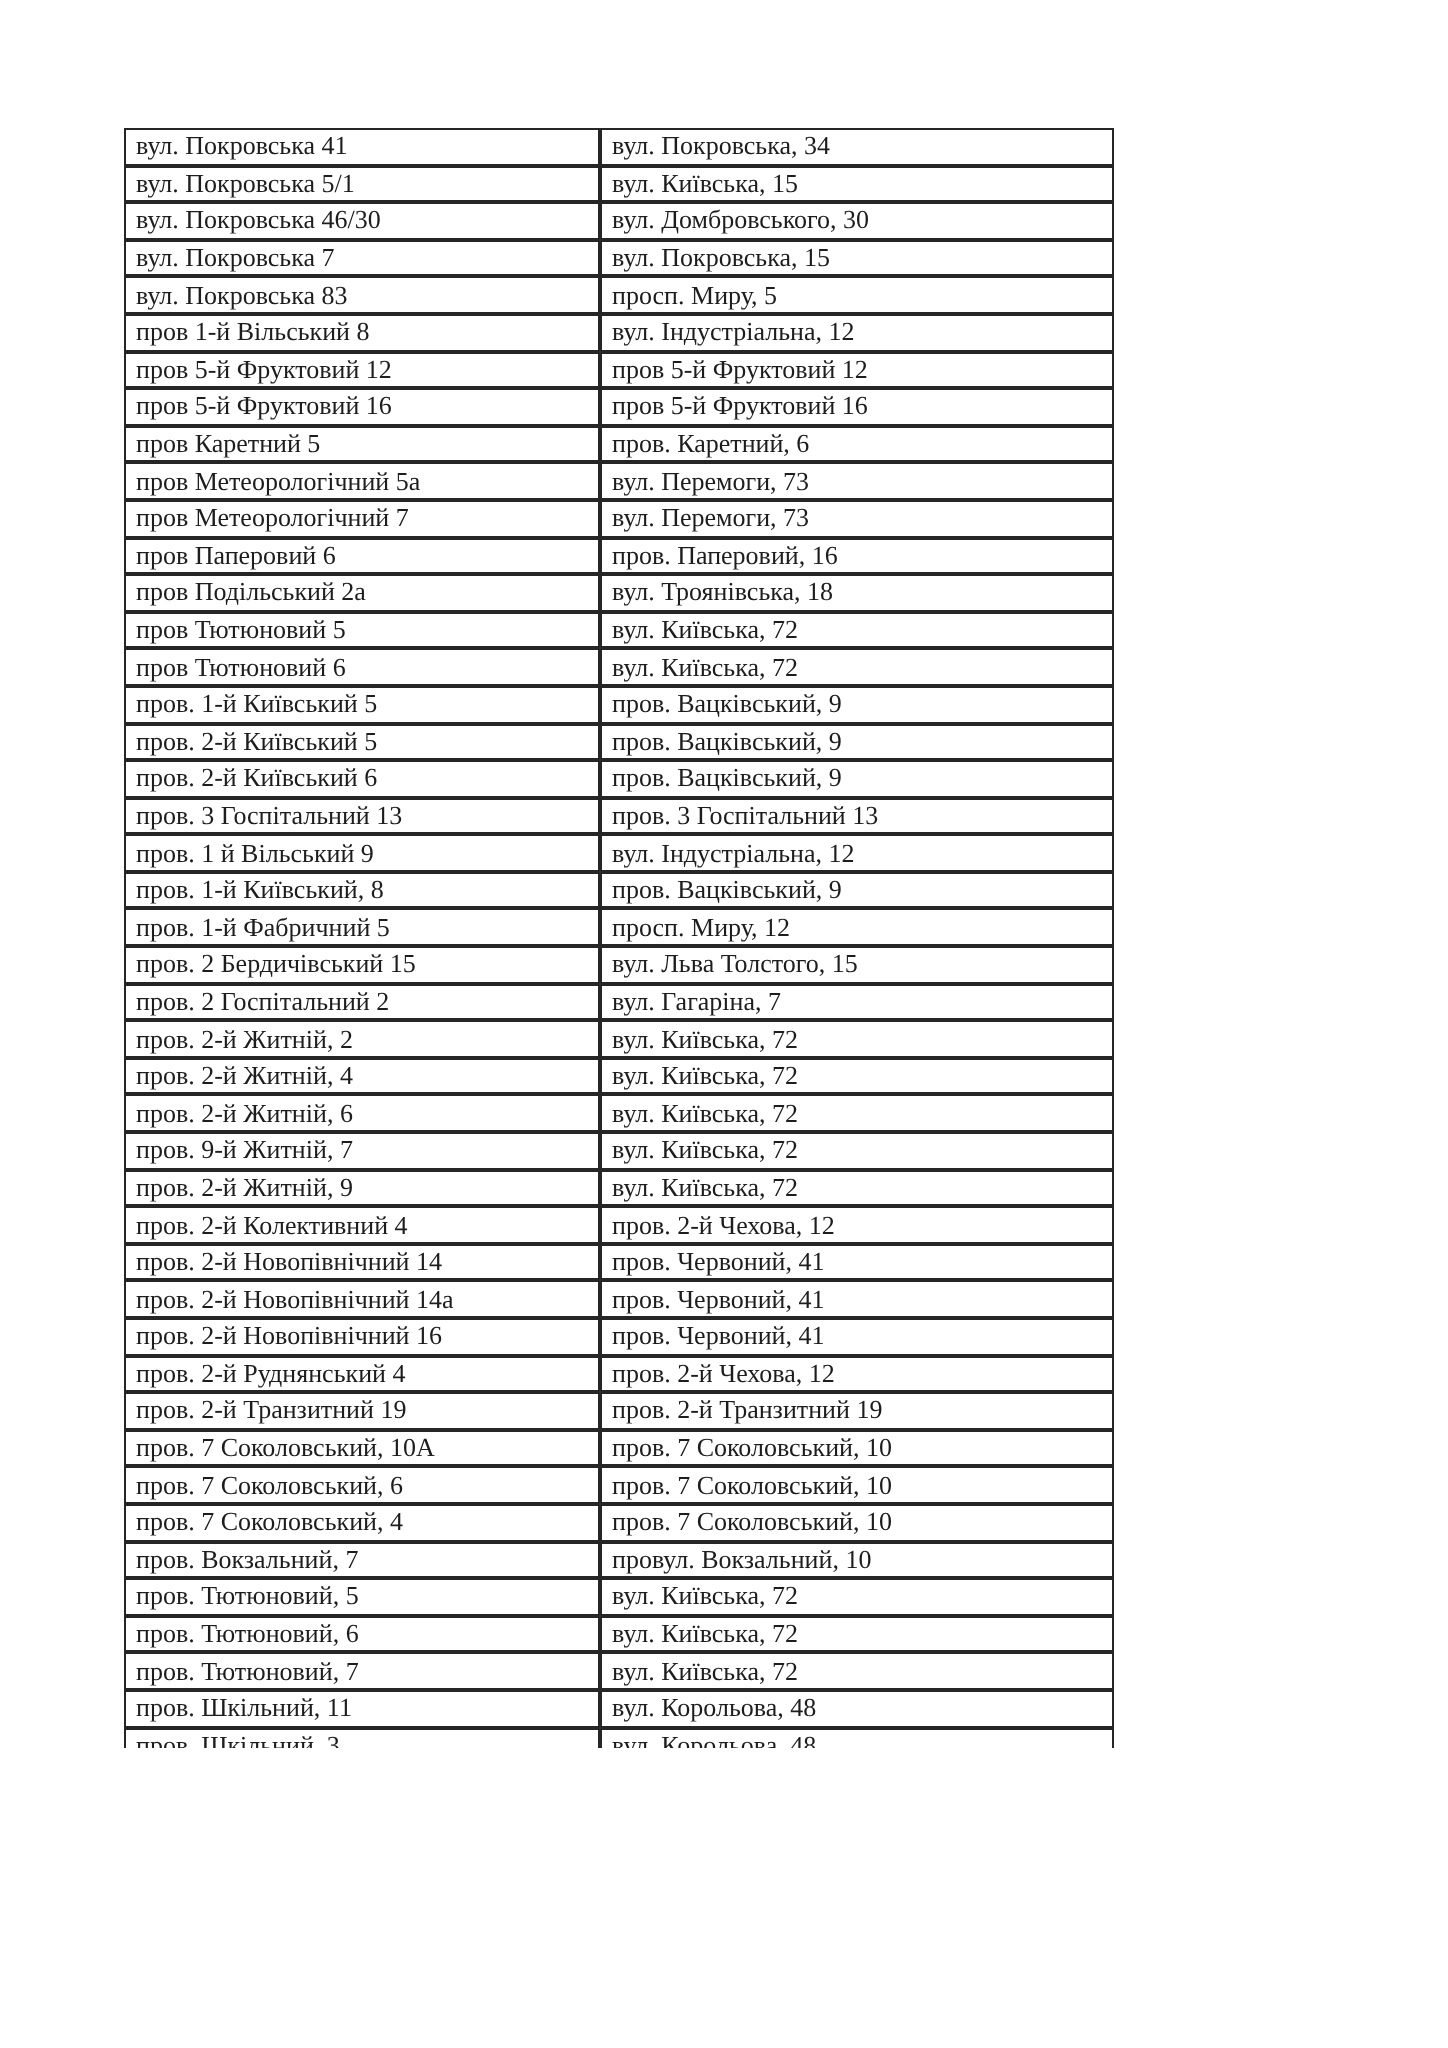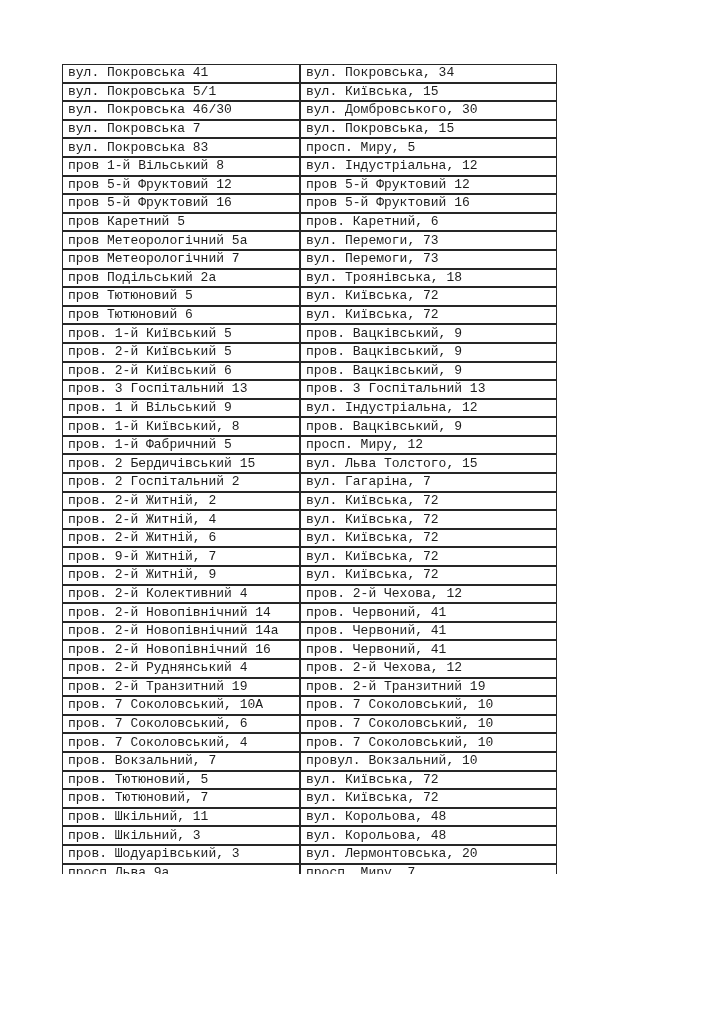--- a/index.html
+++ b/index.html
@@ -6,21 +6,21 @@
     margin: 0;
     padding: 0;
     background: #ffffff;
   }
   .page {
     position: relative;
     width: 724px;
     height: 874px;
     background: #ffffff;
     overflow: hidden;
-    font-family: Liberation Mono, monospace;
+    font-family: Liberation Serif, serif;
   }
   table.addr-table {
     position: absolute;
     left: 62px;
     top: 64px;
     width: 495px;
     border-collapse: separate;
     border-spacing: 0;
     table-layout: fixed;
   }
@@ -100,20 +100,24 @@
   <tr>
     <td>пров Метеорологічний 5а</td>
     <td>вул. Перемоги, 73</td>
   </tr>
 
   <tr>
     <td>пров Метеорологічний 7</td>
     <td>вул. Перемоги, 73</td>
   </tr>
 
+  <tr>
+    <td>пров Паперовий 6</td>
+    <td>пров. Паперовий, 16</td>
+  </tr>
 
   <tr>
     <td>пров Подільський 2а</td>
     <td>вул. Троянівська, 18</td>
   </tr>
 
   <tr>
     <td>пров Тютюновий 5</td>
     <td>вул. Київська, 72</td>
   </tr>
@@ -241,20 +245,24 @@
   <tr>
     <td>пров. Вокзальний, 7</td>
     <td>провул. Вокзальний, 10</td>
   </tr>
 
   <tr>
     <td>пров. Тютюновий, 5</td>
     <td>вул. Київська, 72</td>
   </tr>
 
+  <tr>
+    <td>пров. Тютюновий, 6</td>
+    <td>вул. Київська, 72</td>
+  </tr>
 
   <tr>
     <td>пров. Тютюновий, 7</td>
     <td>вул. Київська, 72</td>
   </tr>
 
   <tr>
     <td>пров. Шкільний, 11</td>
     <td>вул. Корольова, 48</td>
   </tr>

